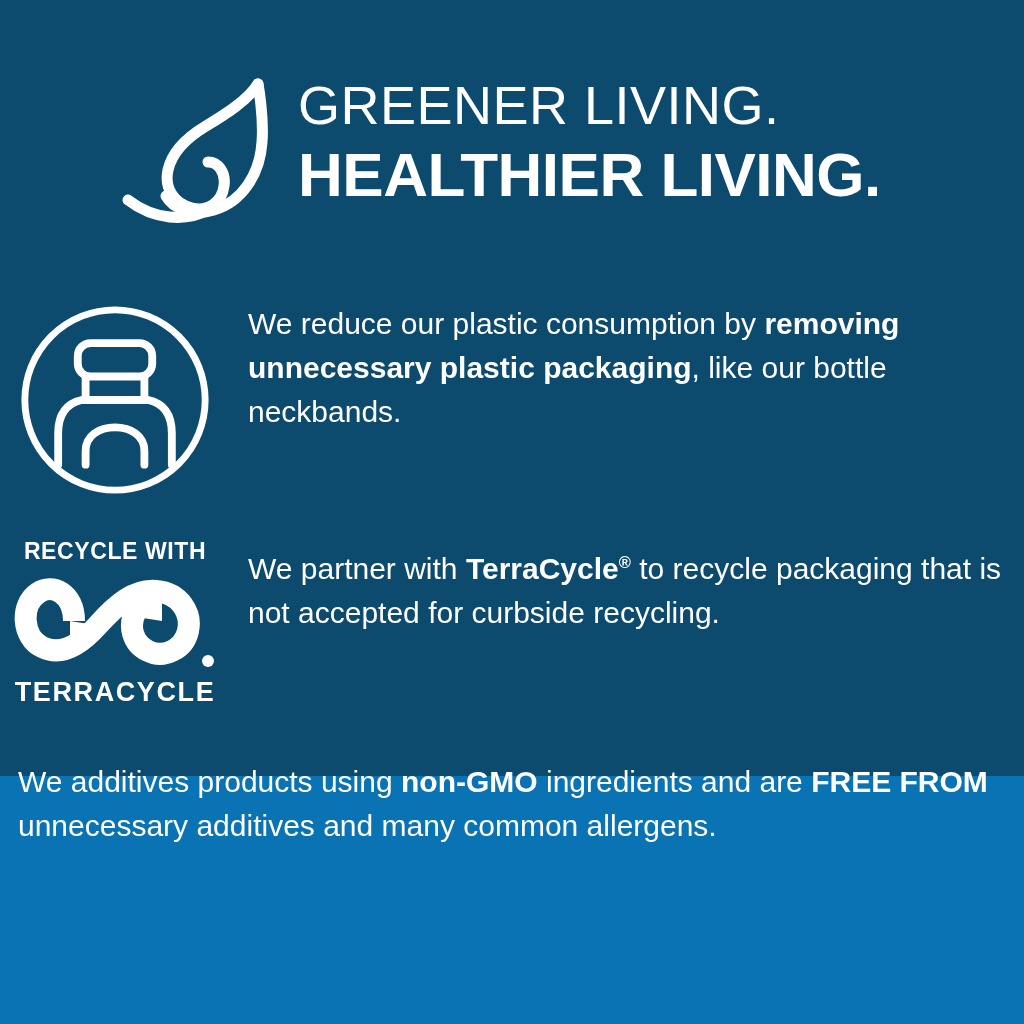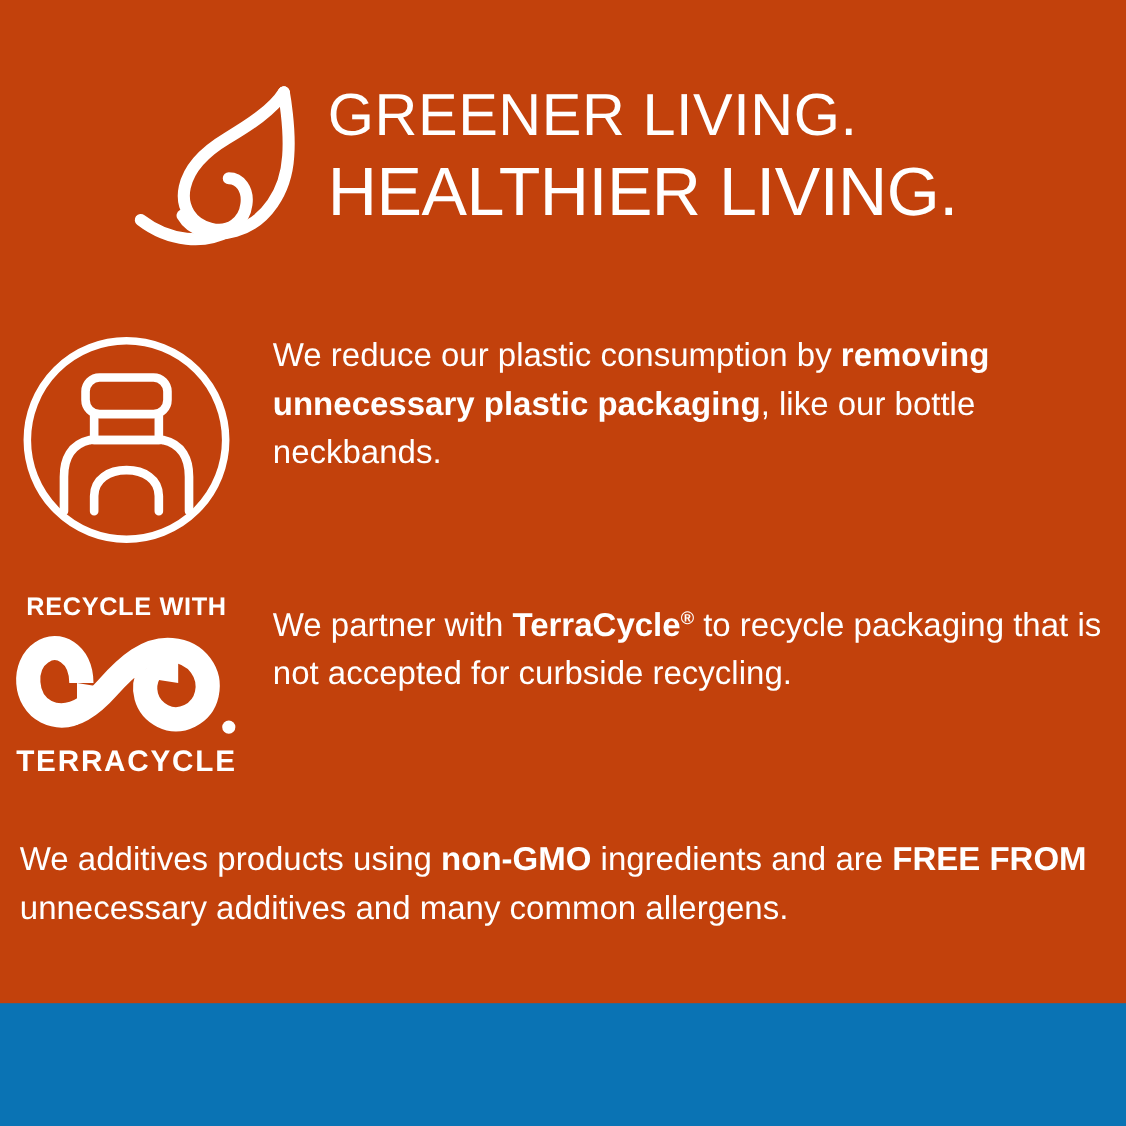--- a/index.html
+++ b/index.html
@@ -11,22 +11,22 @@
     height: 1024px;
     background: #0a73b4;
     font-family: "Liberation Sans", sans-serif;
     overflow: hidden;
     position: relative;
   }
 
   .poster {
     position: relative;
     width: 1024px;
-    height: 912px;
-    background: #c2410c;
+    height: 776px;
+    background: #0c4a6e;
     box-sizing: border-box;
   }
 
   
   .header {
     position: absolute;
     left: 0;
     top: 62px;
     width: 1024px;
     height: 180px;
@@ -51,21 +51,21 @@
     font-size: 54px;
     font-weight: 300;
     letter-spacing: 0.5px;
     line-height: 1.0;
     white-space: nowrap;
     font-family: "Liberation Sans", sans-serif;
   }
   .headline-bottom {
     color: #ffffff;
     font-size: 62px;
-    font-weight: 400;
+    font-weight: 700;
     letter-spacing: -0.5px;
     line-height: 1.0;
     margin-top: 12px;
     white-space: nowrap;
     font-family: "Liberation Sans", sans-serif;
   }
 
   
   .row {
     position: absolute;

